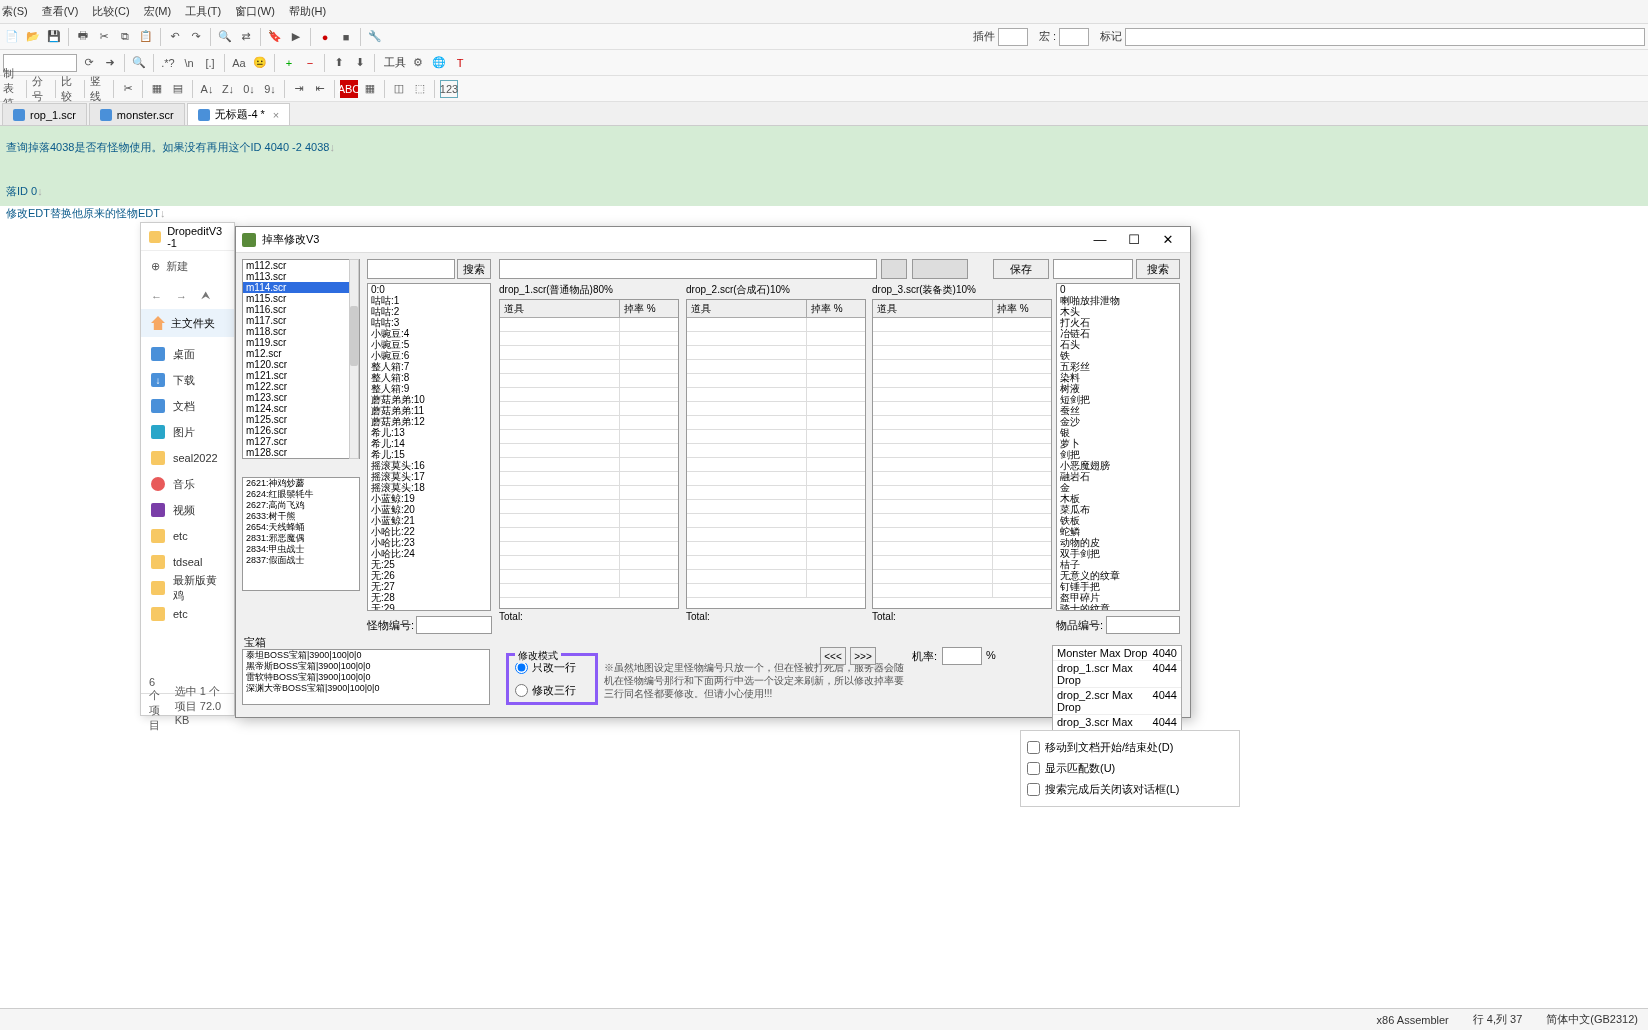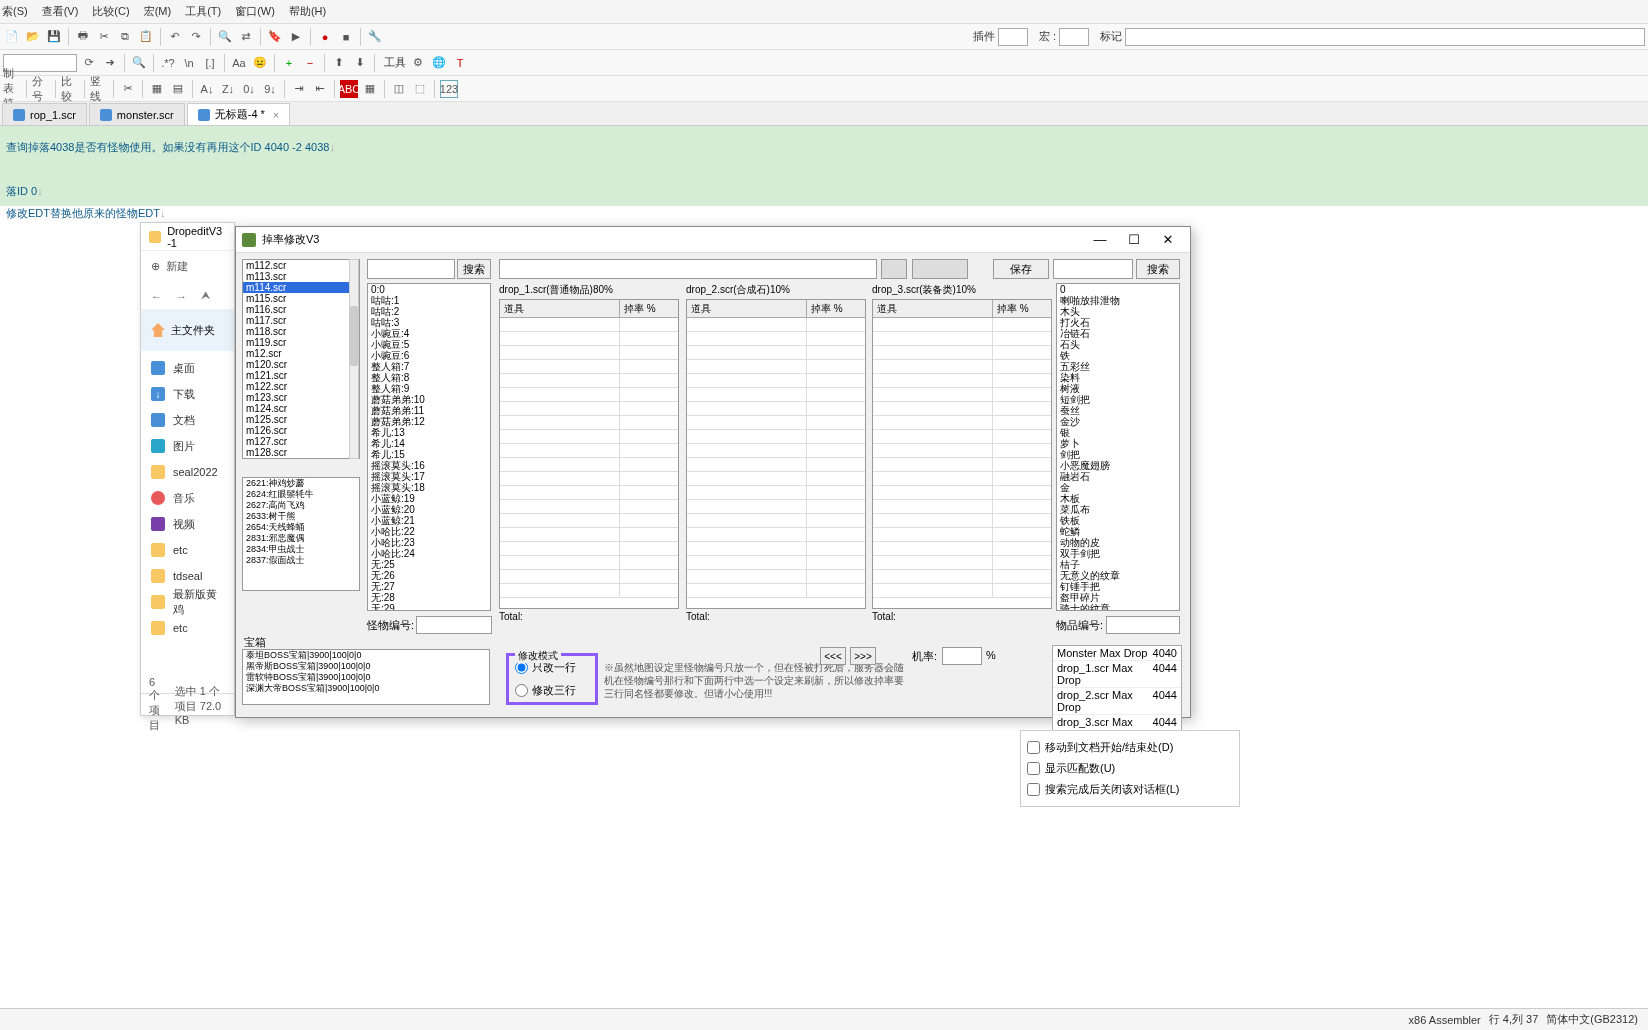--- a/index.html
+++ b/index.html
@@ -29,21 +29,21 @@
 
 .editor-content { background: #d5ecd5; padding: 10px 6px; height: 80px; font-size: 13px; color: #0a5a8a; line-height: 22px; font-family: Consolas, monospace; }
 .editor-content .eol { color: #aaa; }
 
 
 .fileexp { position: absolute; left: 140px; top: 222px; width: 95px; height: 494px; background: #fff; border: 1px solid #ccc; box-shadow: 2px 2px 8px rgba(0,0,0,0.15); }
 .fileexp-header { height: 28px; display: flex; align-items: center; padding: 0 8px; gap: 6px; border-bottom: 1px solid #eee; }
 .fileexp-folder-icon { width: 14px; height: 12px; background: #f7c863; border-radius: 2px; }
 .fileexp-new { height: 30px; display: flex; align-items: center; padding: 0 10px; gap: 6px; color: #555; cursor: pointer; }
 .fileexp-nav { height: 28px; display: flex; align-items: center; gap: 14px; padding: 0 10px; color: #777; }
-.fileexp-main { height: 42px; display: flex; align-items: center; padding: 0 10px; gap: 6px; background: #eaf3fb; }
+.fileexp-main { height: 28px; display: flex; align-items: center; padding: 0 10px; gap: 6px; background: #eaf3fb; }
 .fileexp-home { width: 14px; height: 14px; background: #f7a863; clip-path: polygon(50% 0,100% 50%,80% 50%,80% 100%,20% 100%,20% 50%,0 50%); }
 .fileexp-items { padding: 4px 0; }
 .fileexp-item { height: 26px; display: flex; align-items: center; padding: 0 10px; gap: 8px; cursor: pointer; color: #333; }
 .fi-icon { width: 14px; height: 14px; border-radius: 2px; flex-shrink: 0; }
 .fi-desktop { background: #4a90d9; }
 .fi-download { background: #4a90d9; font-size: 10px; color: #fff; display: flex; align-items: center; justify-content: center; }
 .fi-doc { background: #4a90d9; }
 .fi-pic { background: #29a6c9; }
 .fi-folder { background: #f7c863; }
 .fi-music { background: #e85a5a; border-radius: 50%; }
@@ -133,21 +133,21 @@
 
 
 .de-info { position: absolute; left: 816px; top: 392px; width: 130px; background: #fff; border: 1px solid #aaa; }
 .de-info-row { display: flex; justify-content: space-between; padding: 1px 4px; font-size: 10px; border-bottom: 1px solid #eee; }
 
 
 .options { position: absolute; left: 1020px; top: 730px; width: 220px; background: #fff; border: 1px solid #ccc; padding: 6px; }
 .opt-row { display: flex; align-items: center; gap: 5px; padding: 3px 0; font-size: 11px; }
 
 
-.statusbar { position: absolute; bottom: 0; left: 0; right: 0; height: 22px; background: #f5f5f5; border-top: 1px solid #ccc; display: flex; align-items: center; justify-content: flex-end; padding: 0 10px; gap: 8px; font-size: 11px; color: #333; }
+.statusbar { position: absolute; bottom: 0; left: 0; right: 0; height: 22px; background: #f5f5f5; border-top: 1px solid #ccc; display: flex; align-items: center; justify-content: flex-end; padding: 0 10px; gap: 24px; font-size: 11px; color: #333; }
 </style>
 </head>
 <body>
 
 <div class="editor-bg">
 
   <div class="menubar">
     <span>索(S)</span>
     <span>查看(V)</span>
     <span>比较(C)</span>

